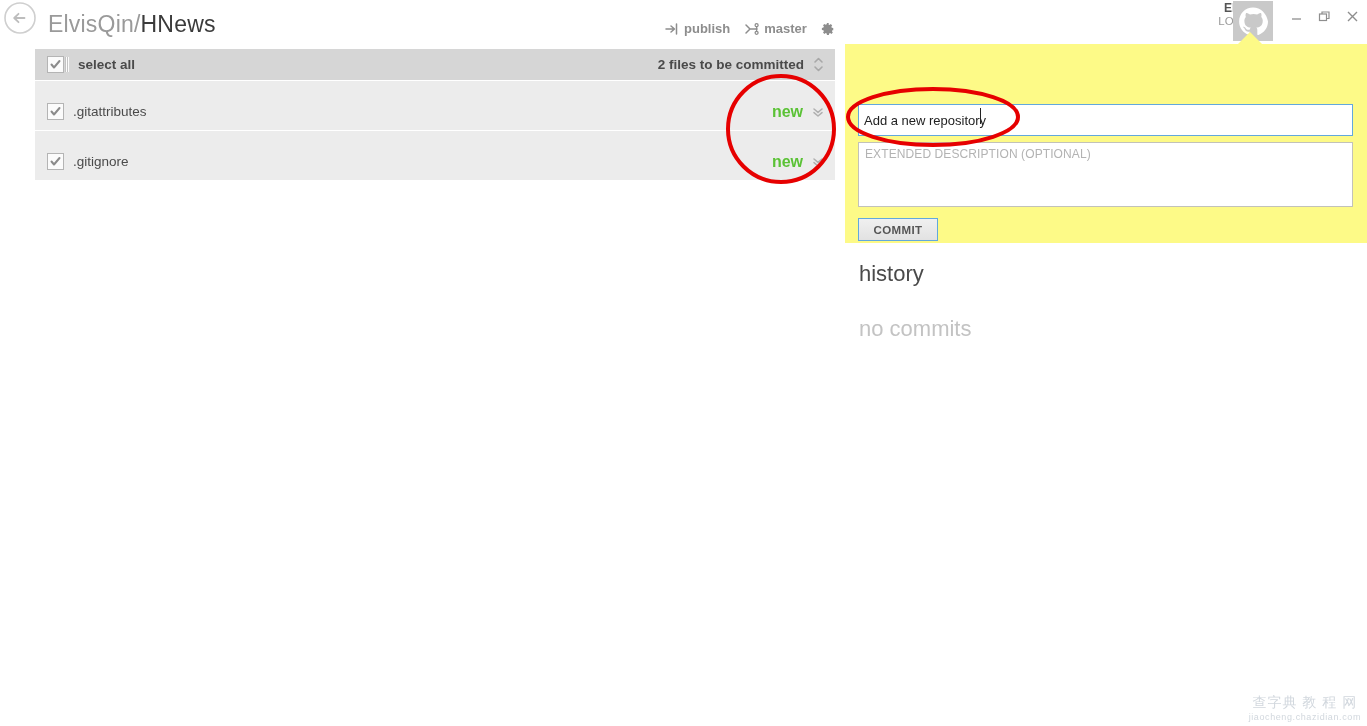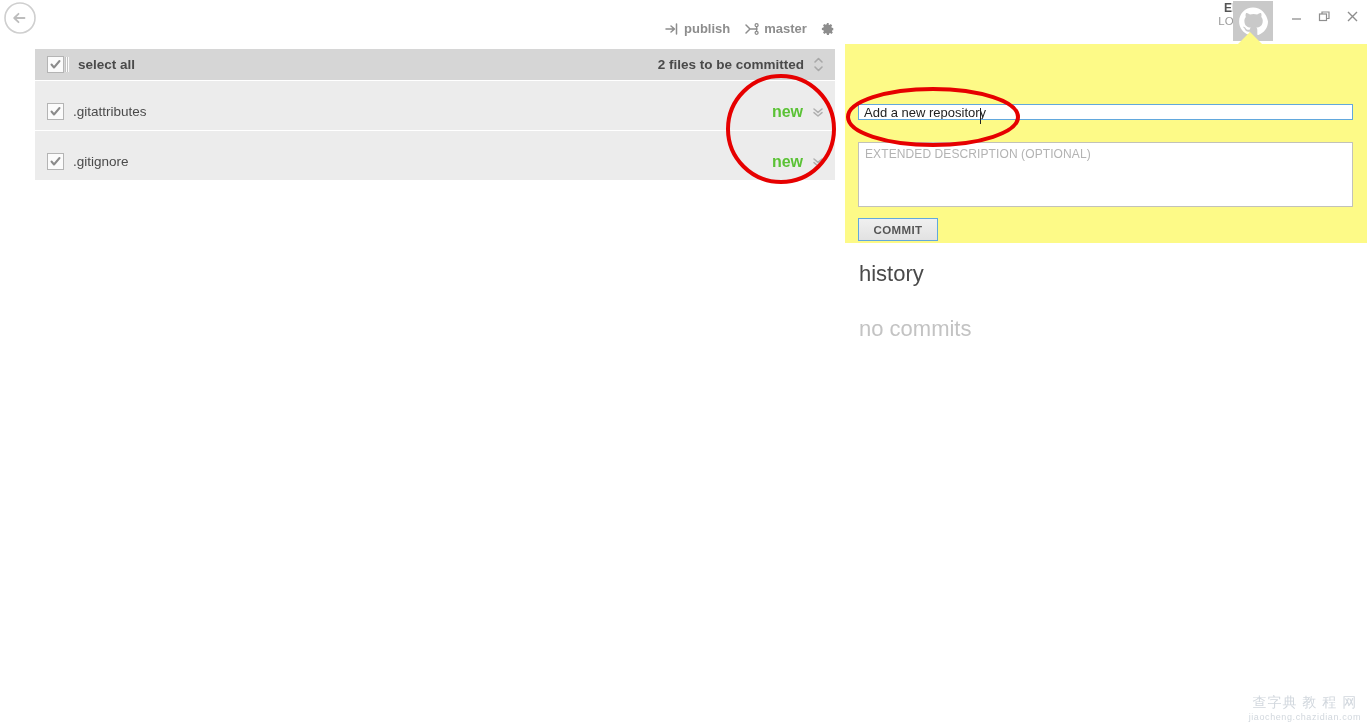--- a/index.html
+++ b/index.html
@@ -163,21 +163,21 @@
   }
   .panel-title {
     position: absolute;
     left: 860px; top: 62px;
     font-size: 22px;
     color: #6b6a42;
   }
   .summary-input {
     position: absolute;
     left: 858px; top: 104px;
-    width: 495px; height: 16px;
+    width: 495px; height: 32px;
     box-sizing: border-box;
     border: 1px solid #62a8dd;
     background: #ffffff;
     font-family: "Liberation Sans", sans-serif;
     font-size: 13px;
     color: #222;
     padding: 2px 5px;
     outline: none;
   }
   .caret {
@@ -264,20 +264,23 @@
 
 <div id="app">
 
   <div class="back-btn">
     <svg width="36" height="36" viewBox="0 0 36 36">
       <circle cx="16" cy="16" r="15" fill="none" stroke="#cfcfcf" stroke-width="1.6"></circle>
       <path d="M20.5 16 H10.5 M14.5 11.8 L10.2 16 L14.5 20.2" fill="none" stroke="#bdbdbd" stroke-width="1.8" stroke-linecap="round" stroke-linejoin="round"></path>
     </svg>
   </div>
 
+  <div class="repo-title">
+    <span class="owner">ElvisQin</span><span class="sep">/</span><span class="name">HNews</span>
+  </div>
 
   <div class="toolbar">
     <div class="tool-item">
       <span>
         <svg width="14" height="14" viewBox="0 0 14 14">
           <path d="M1 7 H9 M6 4 L9.5 7 L6 10" fill="none" stroke="#8d8d8d" stroke-width="1.5" stroke-linecap="round" stroke-linejoin="round"></path>
           <path d="M11.5 2 V12" stroke="#8d8d8d" stroke-width="1.5" stroke-linecap="round"></path>
         </svg>
       </span>
       <span>publish</span>

